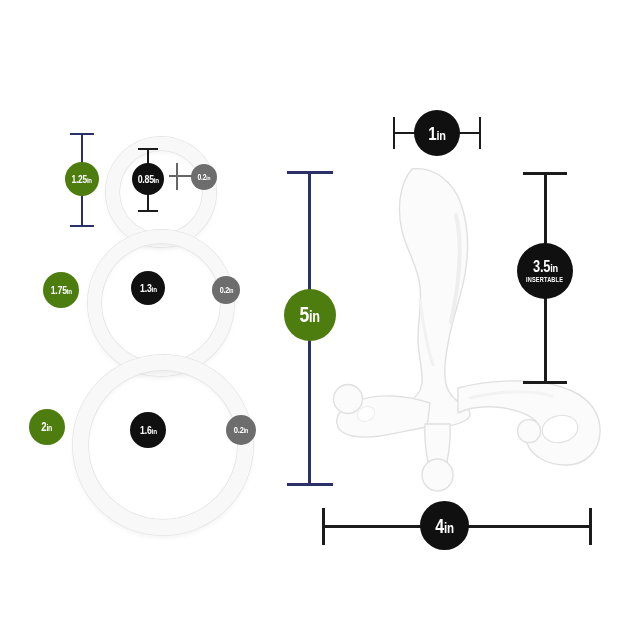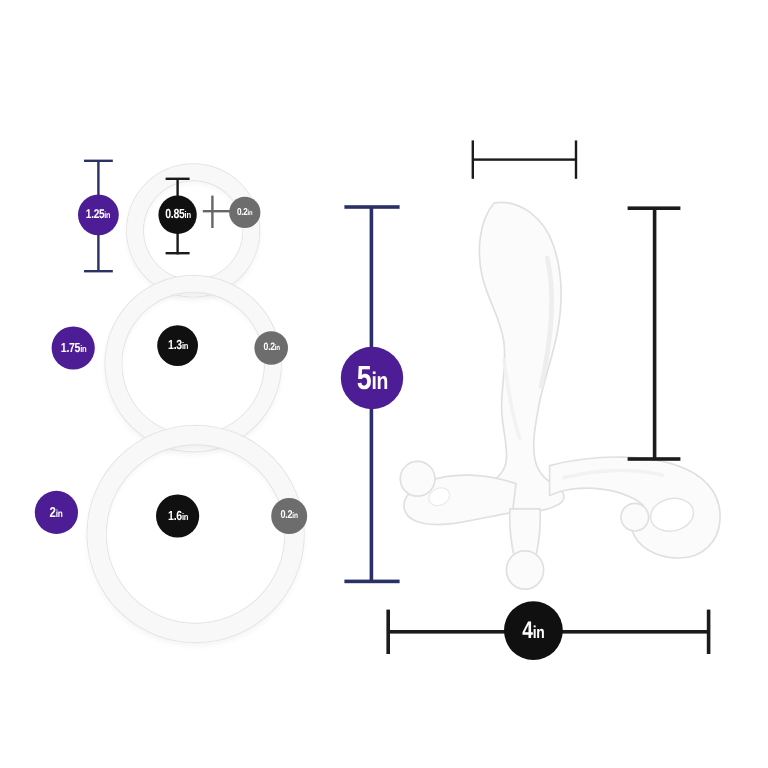--- a/index.html
+++ b/index.html
@@ -15,21 +15,21 @@
                inset 0 0 0 1px #e6e6e6, inset 0 3px 4px rgba(0,0,0,.04);
   }
   
   .badge{
     position:absolute;border-radius:50%;display:flex;flex-direction:column;
     align-items:center;justify-content:center;color:#fff;font-weight:bold;
     line-height:1;z-index:5;text-align:center;
   }
   .badge .dim-label{display:inline-block;transform:scaleX(.8);white-space:nowrap;letter-spacing:-.3px;}
   .badge .unit{font-size:.72em;}
-  .badge.navy{background:#4c1d95;}
+  .badge.navy{background:#4d7c0f;}
   .badge.black{background:#101010;}
   .badge.gray{background:#6d6d6d;}
   .subnote{display:inline-block;transform:scaleX(.86);font-size:6.5px;letter-spacing:.2px;margin-top:2px;white-space:nowrap;}
   
   .vline,.hline,.vcap,.hcap{position:absolute;z-index:3;}
   .navy-ink{background:#2b3166;}
   .black-ink{background:#1b1b1b;}
   .gray-ink{background:#666666;}
   .vline{width:2px;}
   .hline{height:2px;}
@@ -137,31 +137,38 @@
     <g fill="none" stroke-linecap="round" opacity="0.85">
       <path d="M 456 215 C 463 245 459 285 451 322" stroke="#ececec" stroke-width="4"></path>
       <path d="M 420 300 C 424 330 428 350 433 365" stroke="#f1f1f1" stroke-width="3"></path>
       <path d="M 470 398 C 500 391 530 390 552 396" stroke="#f1f1f1" stroke-width="3"></path>
     </g>
   </svg>
 
   <div class="hline black-ink" style="left:394px;top:132px;width:86px;"></div>
   <div class="vcap black-ink" style="left:393px;top:117px;height:32px;"></div>
   <div class="vcap black-ink" style="left:479px;top:117px;height:32px;"></div>
+  <div class="badge black" style="left:414px;top:110px;width:46px;height:46px;font-size:19px;">
+    <span class="dim-label">1<span class="unit">in</span></span>
+  </div>
 
   <div class="vline navy-ink" style="left:308px;top:172px;height:313px;width:2.5px;"></div>
   <div class="hcap navy-ink" style="left:287px;top:171px;width:46px;height:2.5px;"></div>
   <div class="hcap navy-ink" style="left:287px;top:483px;width:46px;height:2.5px;"></div>
-  <div class="badge navy" style="left:284px;top:289px;width:52px;height:52px;font-size:28px;">
+  <div class="badge navy" style="left:284px;top:289px;width:52px;height:52px;font-size:22px;">
     <span class="dim-label">5<span class="unit">in</span></span>
   </div>
 
   <div class="vline black-ink" style="left:544px;top:173px;height:210px;width:2.5px;"></div>
   <div class="hcap black-ink" style="left:523px;top:172px;width:44px;height:2.5px;"></div>
   <div class="hcap black-ink" style="left:523px;top:381px;width:44px;height:2.5px;"></div>
+  <div class="badge black" style="left:517px;top:243px;width:56px;height:56px;font-size:16px;">
+    <span class="dim-label">3.5<span class="unit">in</span></span>
+    <span class="subnote">INSERTABLE</span>
+  </div>
 
   <div class="hline black-ink" style="left:323px;top:525px;width:268px;height:2.5px;"></div>
   <div class="vcap black-ink" style="left:322px;top:508px;height:37px;width:2.5px;"></div>
   <div class="vcap black-ink" style="left:589px;top:508px;height:37px;width:2.5px;"></div>
   <div class="badge black" style="left:420px;top:501px;width:49px;height:49px;font-size:20px;text-align:center;">
     <span class="dim-label">4<span class="unit">in</span></span>
   </div>
 
 </div>
 

